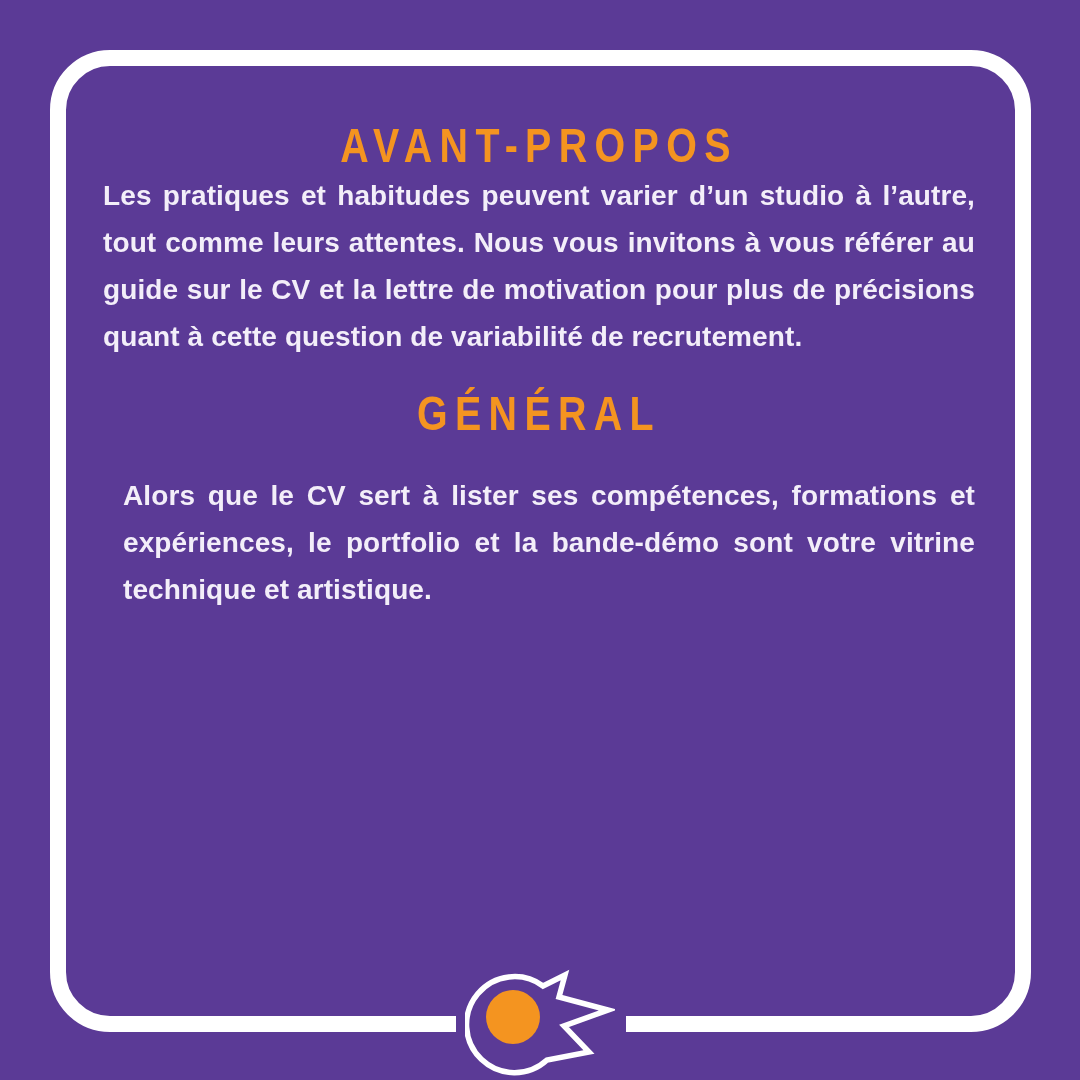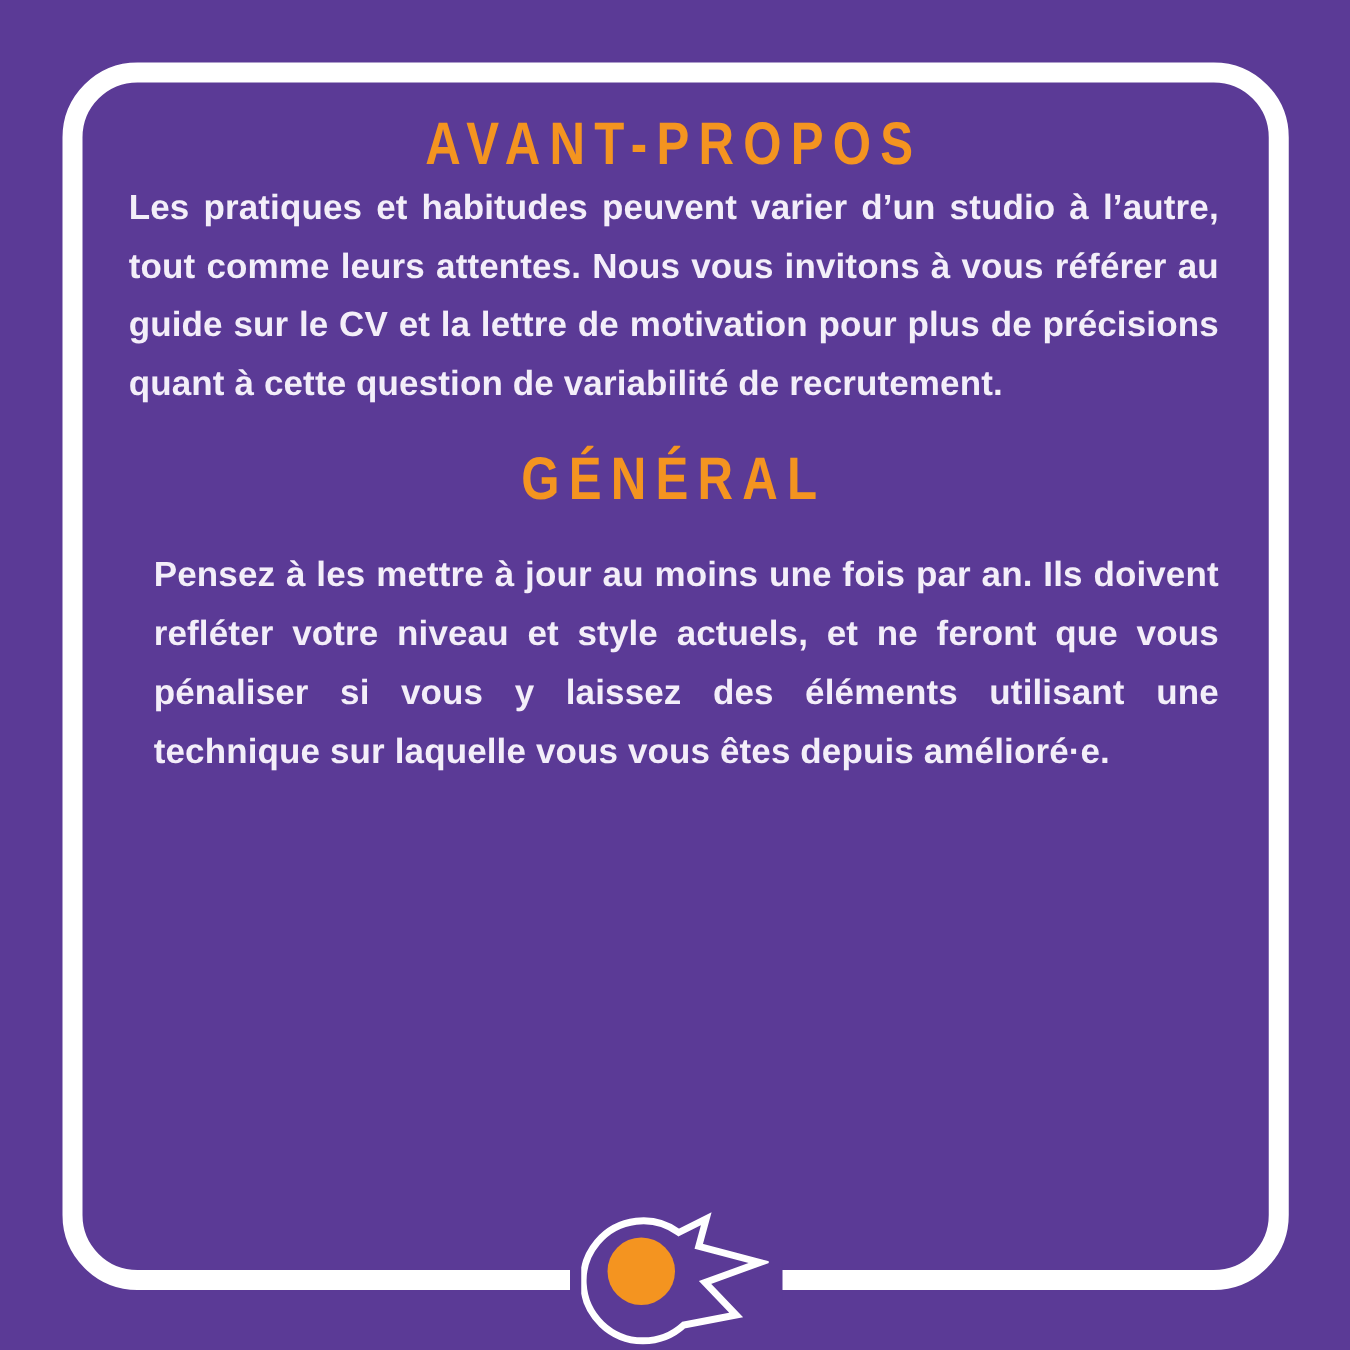--- a/index.html
+++ b/index.html
@@ -22,21 +22,21 @@
   }
   .card {
     position: absolute;
     left: 50px; top: 50px;
     width: 981px; height: 982px;
     border: 16px solid var(--border);
     border-radius: 60px;
     background: var(--background);
   }
   .content {
-    padding: 24px 40px 0 37px;
+    padding: 54px 40px 0 37px;
   }
   .heading {
     color: var(--accent);
     text-align: center;
     font-weight: 700;
     font-size: 48px;
     line-height: 52px;
     letter-spacing: 9px;
     transform: scaleX(0.82);
     transform-origin: 50% 50%;
@@ -78,21 +78,21 @@
   <div class="card">
     <div class="content">
 
       <div class="section">
         <div class="heading">AVANT-PROPOS</div>
         <p class="para para-intro">Les pratiques et habitudes peuvent varier d’un studio à l’autre, tout comme leurs attentes. Nous vous invitons à vous référer au guide sur le CV et la lettre de motivation pour plus de précisions quant à cette question de variabilité de recrutement.</p>
       </div>
 
       <div class="section section-general">
         <div class="heading heading-2">GÉNÉRAL</div>
-        <p class="para para-g3">Pensez à les mettre à jour au moins une fois par an. Ils doivent refléter votre niveau et style actuels, et ne feront que vous pénaliser si vous y laissez des éléments utilisant une technique sur laquelle vous vous êtes depuis amélioré·e.</p>
+        <p class="para para-g1">Alors que le CV sert à lister ses compétences, formations et expériences, le portfolio et la bande-démo sont votre vitrine technique et artistique.</p>
       </div>
 
     </div>
   </div>
 
   <div class="border-gap-mask"></div>
 
   <svg class="comet" viewBox="0 0 150 112" xmlns="http://www.w3.org/2000/svg" aria-hidden="true">
     <path d="M 78 20 L 100 9 L 94 31 L 143 44 L 99 60 L 124 86 L 82 94 A 48 48 0 1 1 78 20 Z" fill="none" stroke="#ffffff" stroke-width="5.5" stroke-linejoin="miter"></path>
     <circle cx="48" cy="51" r="27" fill="#f49420"></circle>

